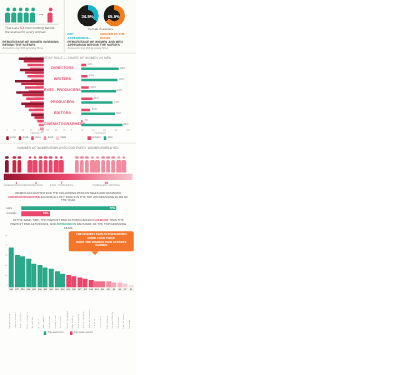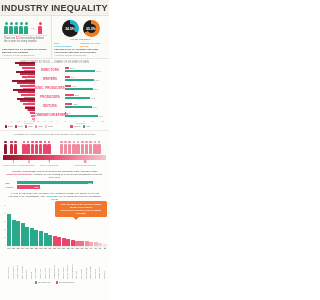--- a/index.html
+++ b/index.html
@@ -154,23 +154,20 @@
     border-top:3px solid #f4762a;
   }
 
   .chart-legend{display:flex;justify-content:center;gap:5px;padding:2px 0 3px;}
 </style>
 </head>
 <body>
 
 <div class="page">
 
-  <div class="header">
-    <div class="header-title">INDUSTRY INEQUALITY</div>
-  </div>
 
   <div class="top">
 
     <div class="panel left">
       <div class="people-row">
         <div class="fig teal">
             <div class="head"></div>
             <div class="body"></div>
           </div>
         <div class="fig teal">

